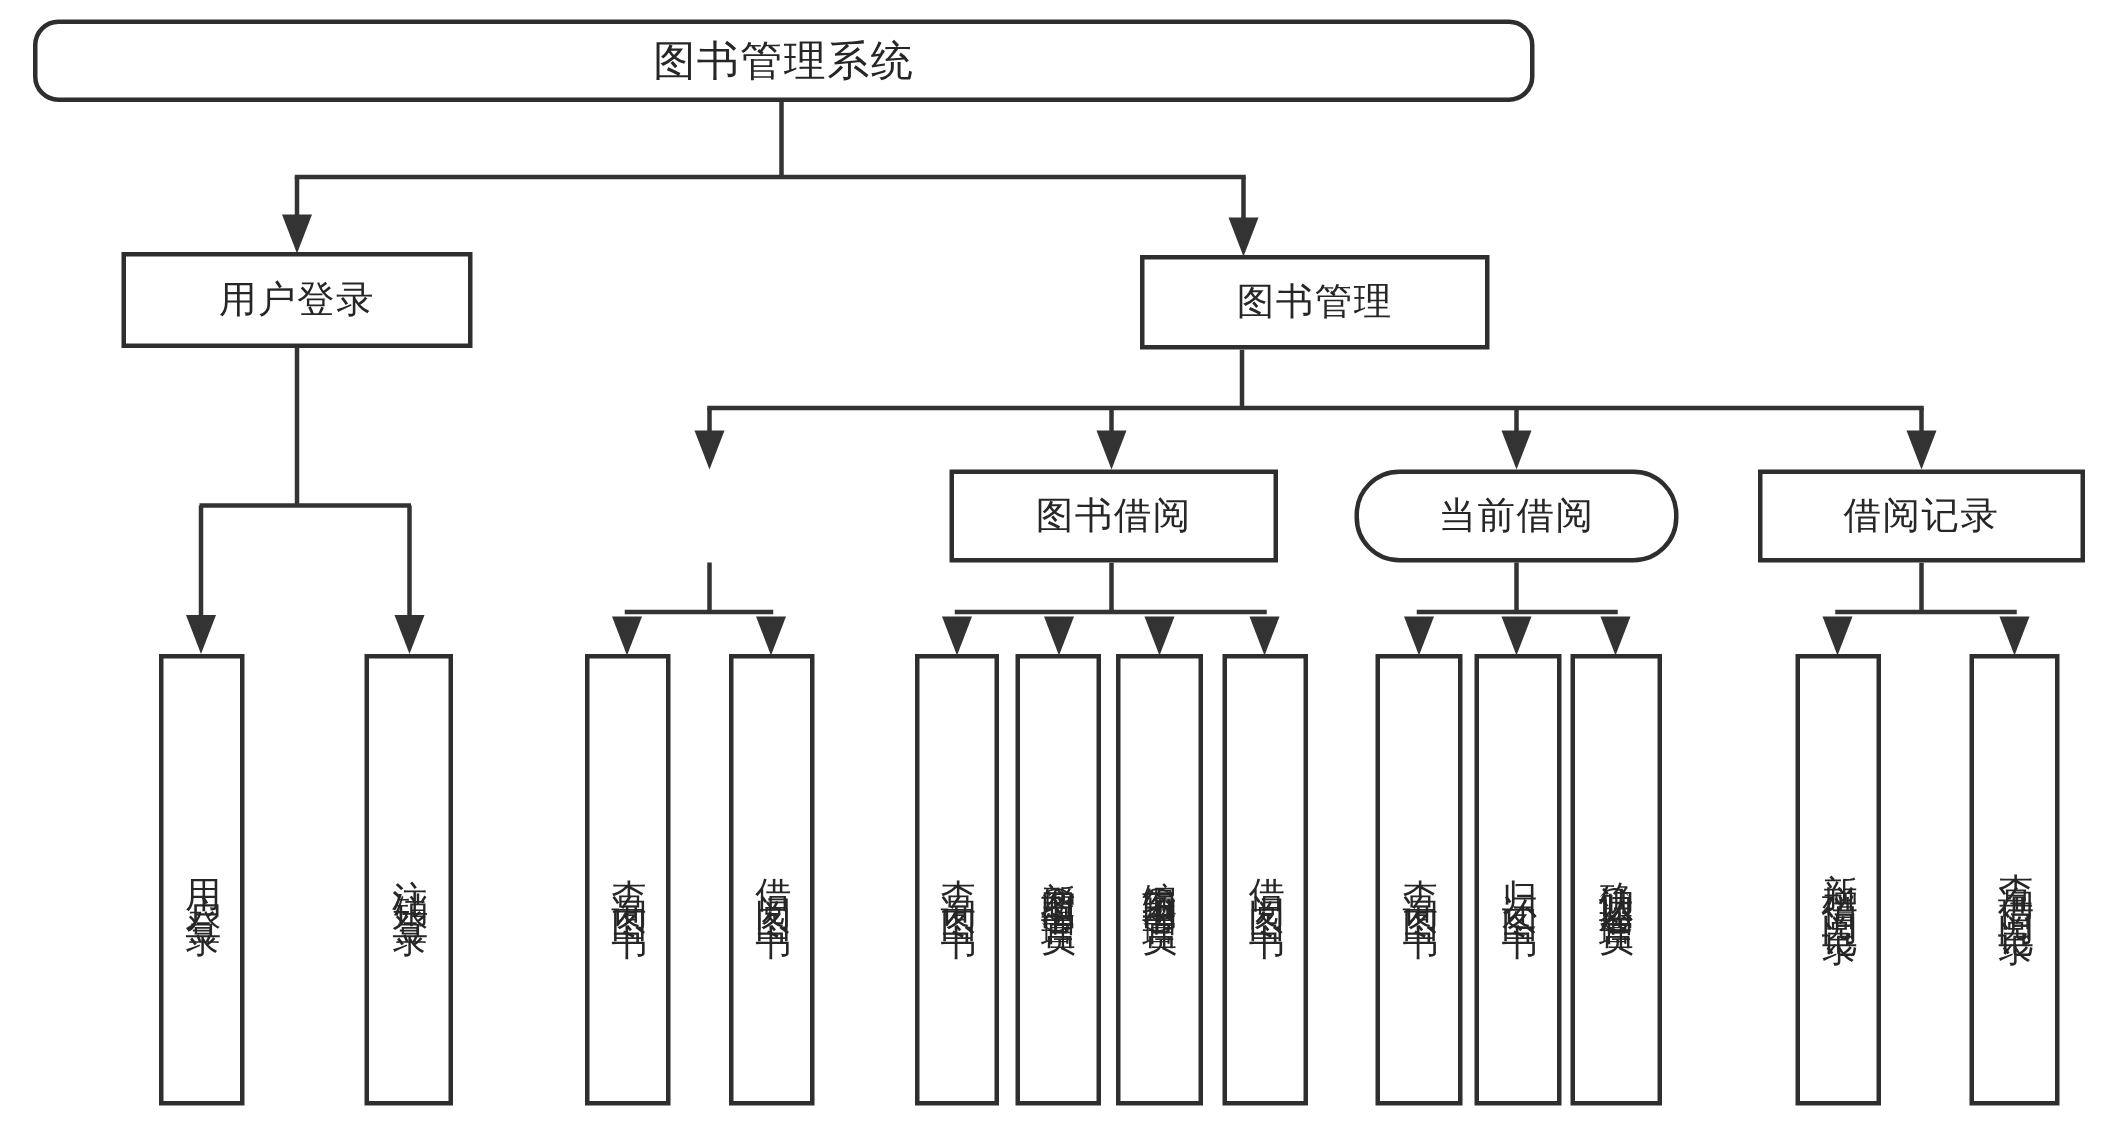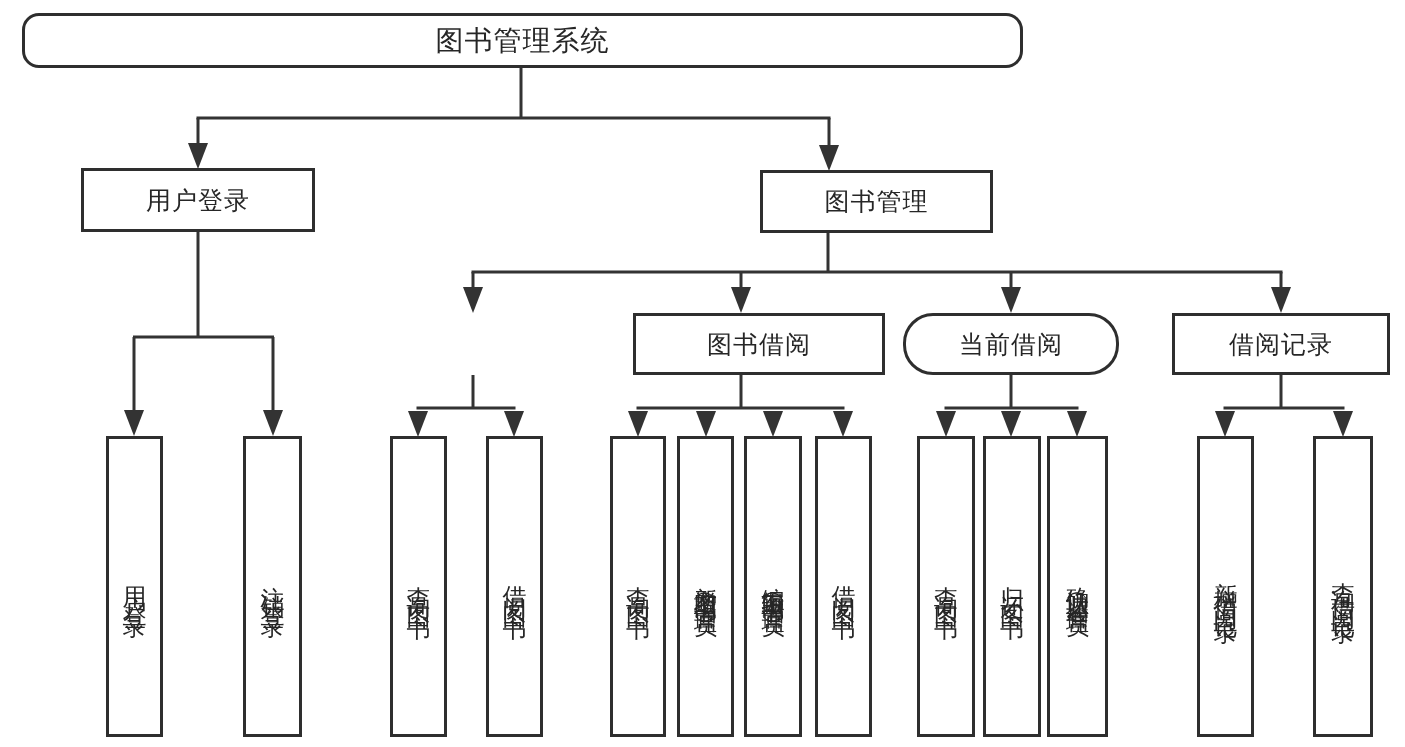--- a/index.html
+++ b/index.html
@@ -107,21 +107,21 @@
       <polygon points="1215,411 1235,411 1225,437"></polygon>
       <polygon points="1333,411 1353,411 1343,437"></polygon>
     </g>
   </svg>
 
   <div class="node root" style="left:22px;top:13px;width:1001px;height:55px;">图书管理系统</div>
 
   <div class="node" style="left:81px;top:168px;width:234px;height:64px;">用户登录</div>
   <div class="node" style="left:736px;top:170px;width:233px;height:63px;margin-left:24px;">图书管理</div>
 
-  <div class="node" style="left:633px;top:313px;width:252px;height:62px;">图书借阅</div>
+  <div class="node" style="left:633px;top:313px;width:219px;height:62px;">图书借阅</div>
   <div class="node" style="left:903px;top:313px;width:216px;height:62px;border-radius:30px;">当前借阅</div>
   <div class="node" style="left:1172px;top:313px;width:218px;height:62px;">借阅记录</div>
 
   <div class="node leaf" style="left:106px;top:436px;width:57px;height:301px;">
     <span>用户登录</span>
   </div>
   <div class="node leaf" style="left:243px;top:436px;width:59px;height:301px;">
     <span>注销登录</span>
   </div>
 

